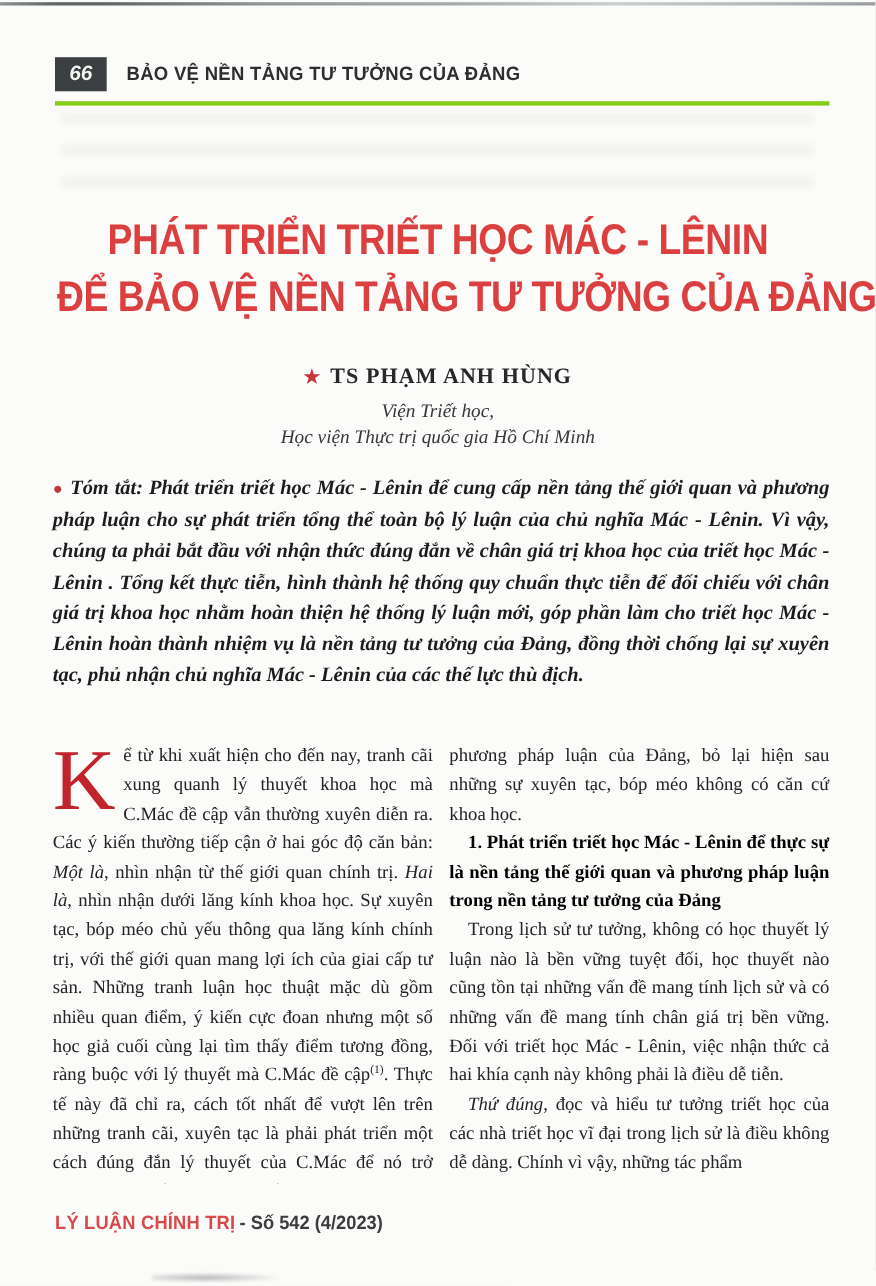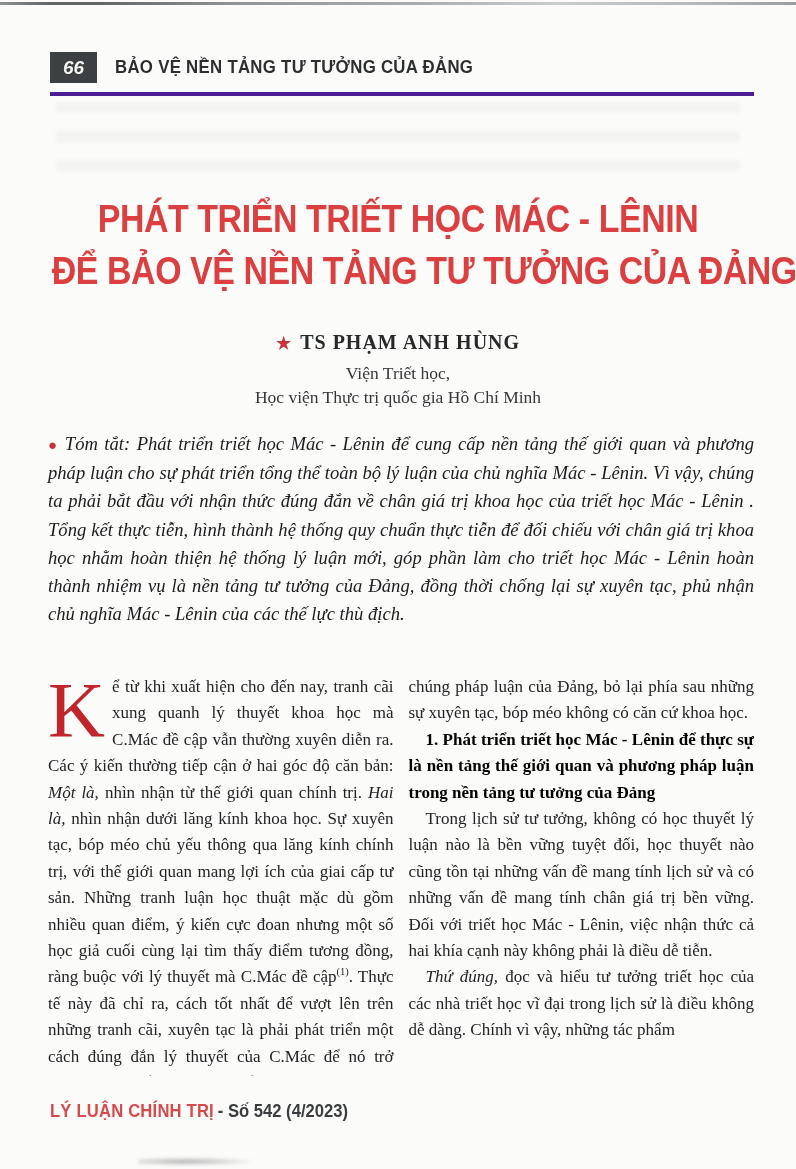--- a/index.html
+++ b/index.html
@@ -14,21 +14,21 @@
   
   .scan-top{
     position:absolute;top:2px;left:0;width:100%;height:3px;
     background:linear-gradient(90deg,#6a6f72 0%,#2e3335 6%,#2e3335 12%,#6d7376 30%,#8a9093 52%,#b9bec0 70%,#9aa0a3 88%,#787d80 100%);
     opacity:.75;
   }
   
   .header{
     position:absolute;top:52px;left:50px;right:42px;
     display:flex;align-items:center;gap:18px;
-    border-bottom:4px solid #4c1d95;
+    border-bottom:4px solid #84cc16;
     padding-bottom:9px;
   }
   .page-badge{
     width:47px;height:31px;background:#3d4042;color:#f4f4f2;
     display:flex;align-items:center;justify-content:center;
     font-family:"Liberation Sans",sans-serif;font-weight:bold;
     font-style:italic;font-size:19px;
     text-shadow:0 0 1px #111;
     flex:0 0 auto;
   }
@@ -55,25 +55,25 @@
     font-size:39px;line-height:52px;
     color:#dc3f40;
     white-space:nowrap;
     transform:scaleX(.87);transform-origin:50% 50%;
     letter-spacing:-0.5px;
   }
   
   .byline{position:absolute;top:331px;left:0;width:100%;text-align:center;}
   .author-line{font-size:20px;font-weight:bold;color:#26282a;letter-spacing:1px;}
   .star{color:#c8363c;font-size:17px;margin-right:9px;letter-spacing:0;}
-  .affiliation{font-size:17.5px;color:#35373a;line-height:24px;margin-top:7px;}
+  .affiliation{font-style:italic;font-size:17.5px;color:#35373a;line-height:24px;margin-top:7px;}
   
   .abstract{
     position:absolute;top:430px;left:48px;right:42px;
-    font-weight:normal;font-style:italic;
+    font-weight:bold;font-style:italic;
     font-size:18.6px;line-height:28.2px;
     text-align:justify;color:#1c1c1e;
   }
   .bullet{color:#c4343b;font-style:normal;font-size:15px;margin-right:6px;}
   .keywords{
     position:absolute;top:624px;left:48px;right:40px;
     font-weight:bold;font-style:italic;
     font-size:17.3px;line-height:26px;
     color:#1c1c1e;white-space:nowrap;
   }
@@ -148,21 +148,21 @@
   <div class="abstract">
     <span class="bullet">●</span><span>Tóm tắt:</span><span> Phát triển triết học Mác - Lênin để cung cấp nền tảng thế giới quan và phương pháp luận cho sự phát triển tổng thể toàn bộ lý luận của chủ nghĩa Mác - Lênin. Vì vậy, chúng ta phải bắt đầu với nhận thức đúng đắn về chân giá trị khoa học của triết học Mác - Lênin . Tổng kết thực tiễn, hình thành hệ thống quy chuẩn thực tiễn để đối chiếu với chân giá trị khoa học nhằm hoàn thiện hệ thống lý luận mới, góp phần làm cho triết học Mác - Lênin hoàn thành nhiệm vụ là nền tảng tư tưởng của Đảng, đồng thời chống lại sự xuyên tạc, phủ nhận chủ nghĩa Mác - Lênin của các thế lực thù địch.</span>
   </div>
 
 
   <div class="columns">
     <div class="col">
       <p><span class="drop-cap">K</span><span><span>ể từ khi xuất hiện cho đến nay, tranh cãi xung quanh lý thuyết khoa học mà C.Mác đề cập vẫn thường xuyên diễn ra. Các ý kiến thường tiếp cận ở hai góc độ căn bản: </span><span class="run-i">Một là,</span><span> nhìn nhận từ thế giới quan chính trị. </span><span class="run-i">Hai là,</span><span> nhìn nhận dưới lăng kính khoa học. Sự xuyên tạc, bóp méo chủ yếu thông qua lăng kính chính trị, với thế giới quan mang lợi ích của giai cấp tư sản. Những tranh luận học thuật mặc dù gồm nhiều quan điểm, ý kiến cực đoan nhưng một số học giả cuối cùng lại tìm thấy điểm tương đồng, ràng buộc với lý thuyết mà C.Mác đề cập</span><sup>(1)</sup><span>. Thực tế này đã chỉ ra, cách tốt nhất để vượt lên trên những tranh cãi, xuyên tạc là phải phát triển một cách đúng đắn lý thuyết của C.Mác để nó trở thành lý luận nền tảng cho thế giới quan và</span></span></p>
     </div>
     <div class="col">
-      <p>chúng pháp luận của Đảng, bỏ lại phía sau những sự xuyên tạc, bóp méo không có căn cứ khoa học.</p>
+      <p>phương pháp luận của Đảng, bỏ lại hiện sau những sự xuyên tạc, bóp méo không có căn cứ khoa học.</p>
       <p class="section-heading">1. Phát triển triết học Mác - Lênin để thực sự là nền tảng thế giới quan và phương pháp luận trong nền tảng tư tưởng của Đảng</p>
       <p class="indent">Trong lịch sử tư tưởng, không có học thuyết lý luận nào là bền vững tuyệt đối, học thuyết nào cũng tồn tại những vấn đề mang tính lịch sử và có những vấn đề mang tính chân giá trị bền vững. Đối với triết học Mác - Lênin, việc nhận thức cả hai khía cạnh này không phải là điều dễ tiễn.</p>
       <p class="indent"><span class="run-i">Thứ đúng,</span><span> đọc và hiểu tư tưởng triết học của các nhà triết học vĩ đại trong lịch sử là điều không dễ dàng. Chính vì vậy, những tác phẩm</span></p>
     </div>
   </div>
 
   <div class="footer">
     <span class="footer-journal">LÝ LUẬN CHÍNH TRỊ</span><span class="footer-issue">- Số 542 (4/2023)</span>
   </div>
 

